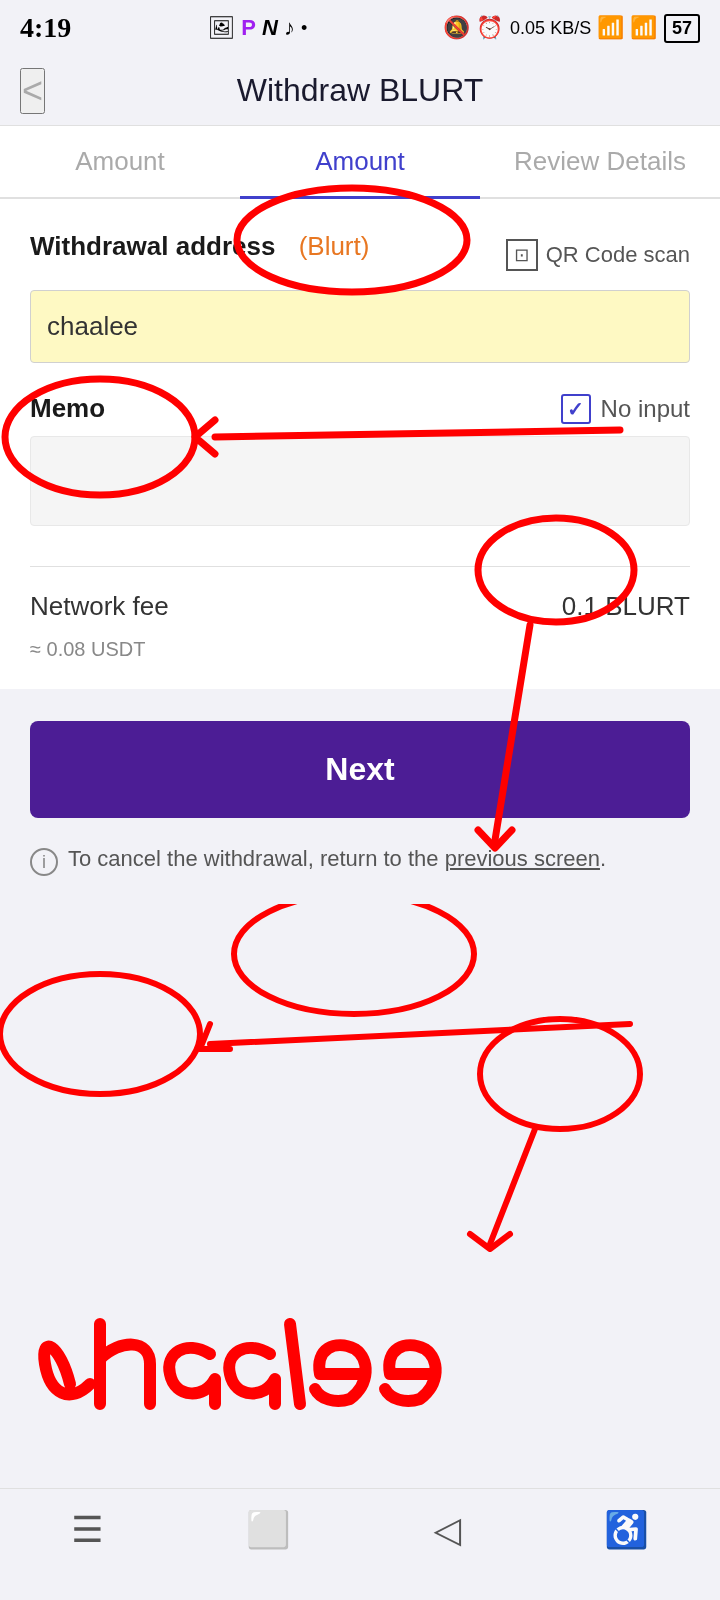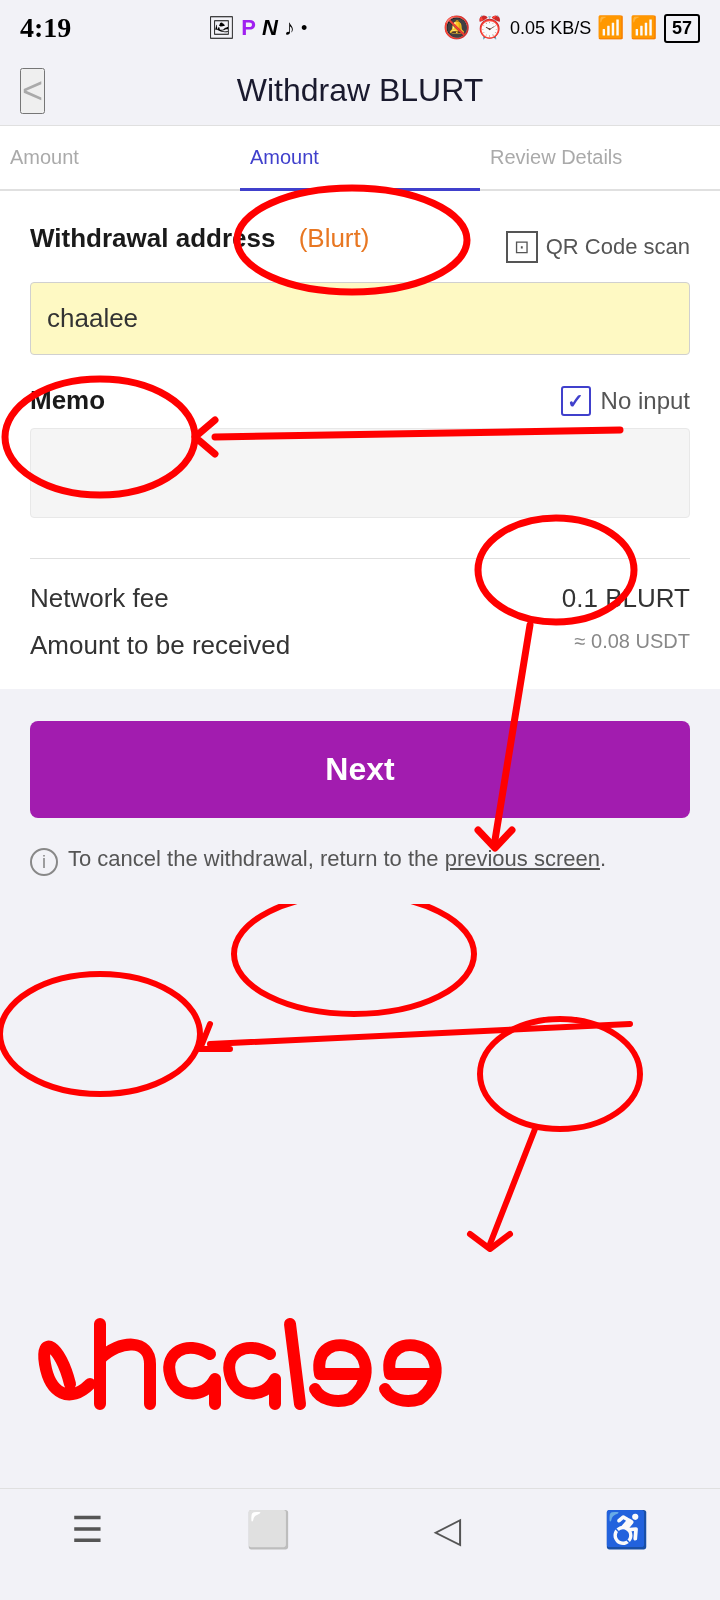--- a/index.html
+++ b/index.html
@@ -67,22 +67,23 @@
     }
 
     
     .step-tabs {
       display: flex;
       background: #fff;
       border-bottom: 2px solid #e0e0e0;
     }
     .step-tab {
       flex: 1;
+      text-align: center;
       padding: 20px 10px;
-      font-size: 20px;
+      font-size: 26px;
       color: #aaa;
       position: relative;
     }
     .step-tab.active {
       color: #4040cc;
       font-weight: 500;
     }
     .step-tab.active::after {
       content: '';
       position: absolute;
@@ -252,21 +253,21 @@
       color: #888;
       display: block;
       text-align: right;
     }
 
     
     .next-btn {
       display: block;
       width: calc(100% - 60px);
       margin: 32px 30px 0;
-      background: #a21caf;
+      background: #4c1d95;
       color: #fff;
       border: none;
       border-radius: 8px;
       padding: 30px;
       font-size: 32px;
       font-weight: 600;
       text-align: center;
       cursor: pointer;
     }
 
@@ -392,21 +393,20 @@
   <div class="divider"></div>
 
   
   <div class="fee-row">
     <span class="fee-label">Network fee</span>
     <span class="fee-value">0.1 BLURT</span>
   </div>
 
   
   <div class="receive-row">
-    <span class="receive-label">Amount to be received</span>
     <div class="receive-value">
       <span class="receive-usdt">≈ 0.08 USDT</span>
     </div>
   </div>
 
 </div>
 
 <button class="next-btn">Next</button>
 
 <div class="cancel-notice">

